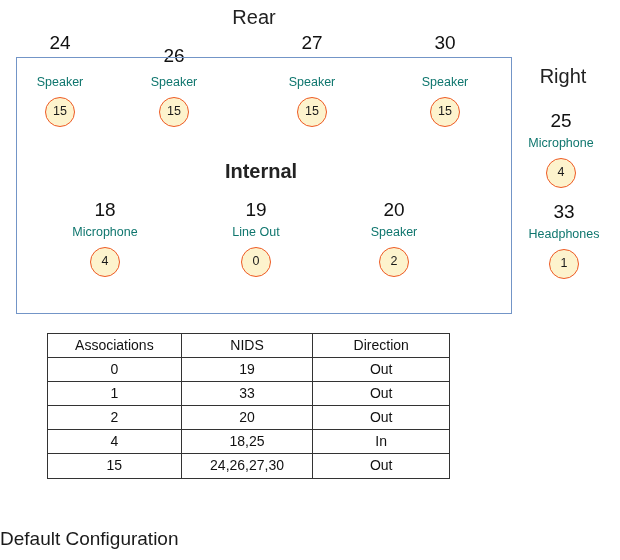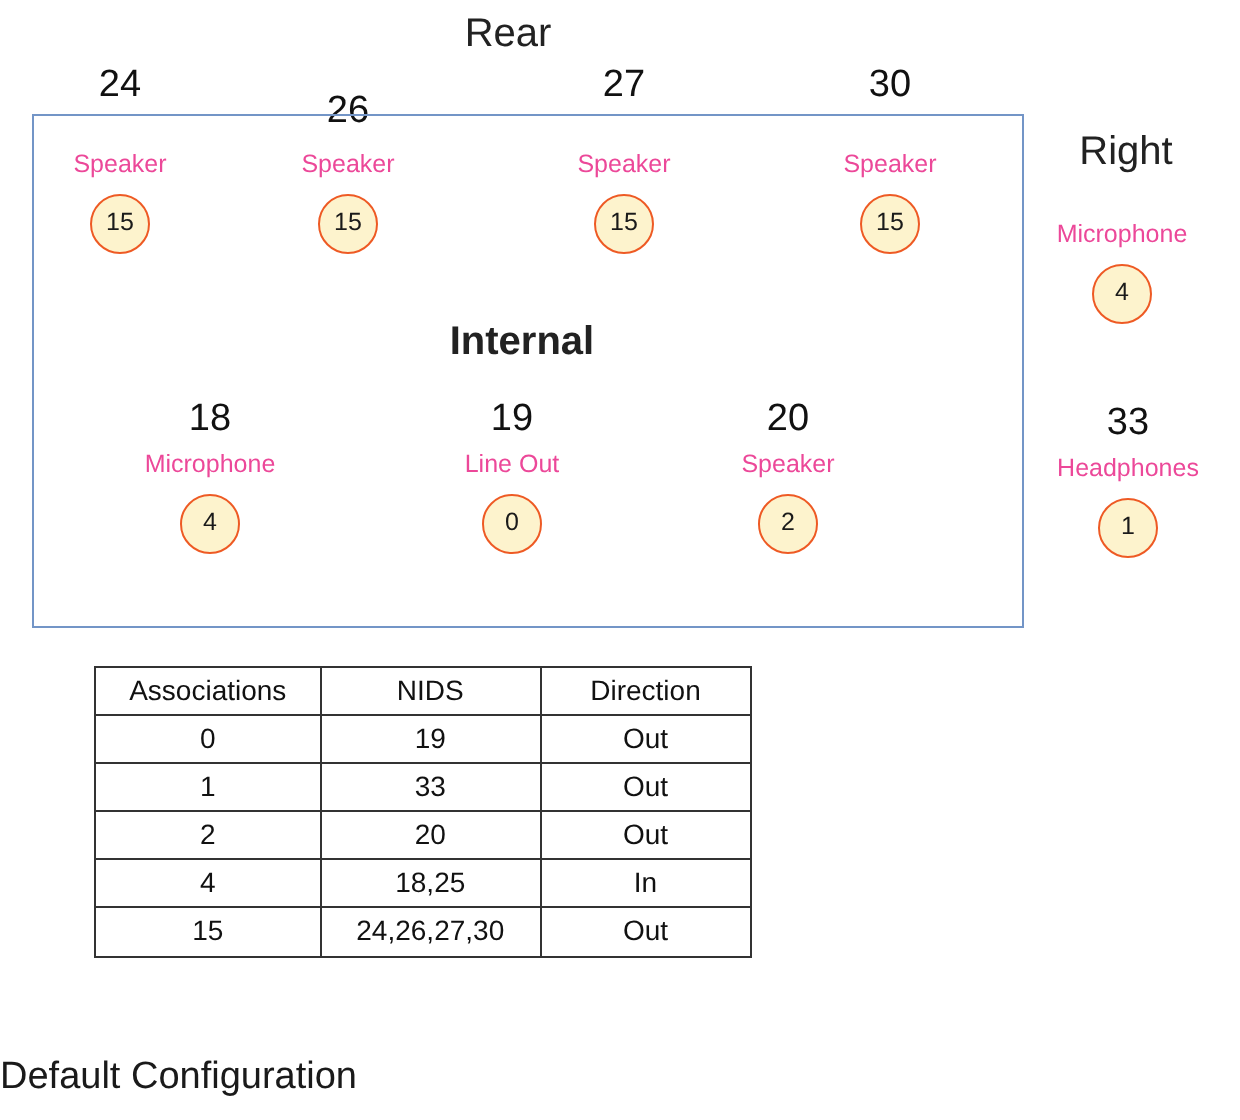--- a/index.html
+++ b/index.html
@@ -27,21 +27,21 @@
   }
   .nid-number {
     font-size: 19px;
     color: #111111;
     text-align: center;
     white-space: nowrap;
     line-height: 1;
   }
   .dev-label {
     font-size: 12.5px;
-    color: #ec4899;
+    color: #0f766e;
     text-align: center;
     white-space: nowrap;
     line-height: 1;
   }
   .assoc-circle {
     width: 30px;
     height: 30px;
     border-radius: 50%;
     background: #fdf3cd;
     border: 1.6px solid #ee5a24;
@@ -71,21 +71,21 @@
     text-align: center;
   }
   .node .assoc-circle { margin: 0 auto; }
   .node .nid-number { margin-bottom: 7px; }
   .node .dev-label { margin-bottom: 8px; }
 
   
   #assoc-table {
     left: 47px;
     top: 333px;
-    width: 329px;
+    width: 403px;
     border-collapse: collapse;
     font-size: 14px;
     color: #111111;
   }
   #assoc-table td, #assoc-table th {
     border: 1px solid #333333;
     text-align: center;
     padding: 3px 0 4px 0;
     font-weight: normal;
     line-height: 1.15;
@@ -148,20 +148,21 @@
 </div>
 <div class="abs node" style="left:334px; top:200px;">
   <div class="nid-number">20</div>
   <div class="dev-label">Speaker</div>
   <div class="assoc-circle">2</div>
 </div>
 
 <div class="abs section-title" style="left:503px; top:66px; width:120px;">Right</div>
 
 <div class="abs node" style="left:501px; top:111px;">
+  <div class="nid-number">25</div>
   <div class="dev-label">Microphone</div>
   <div class="assoc-circle">4</div>
 </div>
 
 <div class="abs node" style="left:504px; top:202px;">
   <div class="nid-number">33</div>
   <div class="dev-label">Headphones</div>
   <div class="assoc-circle">1</div>
 </div>
 

